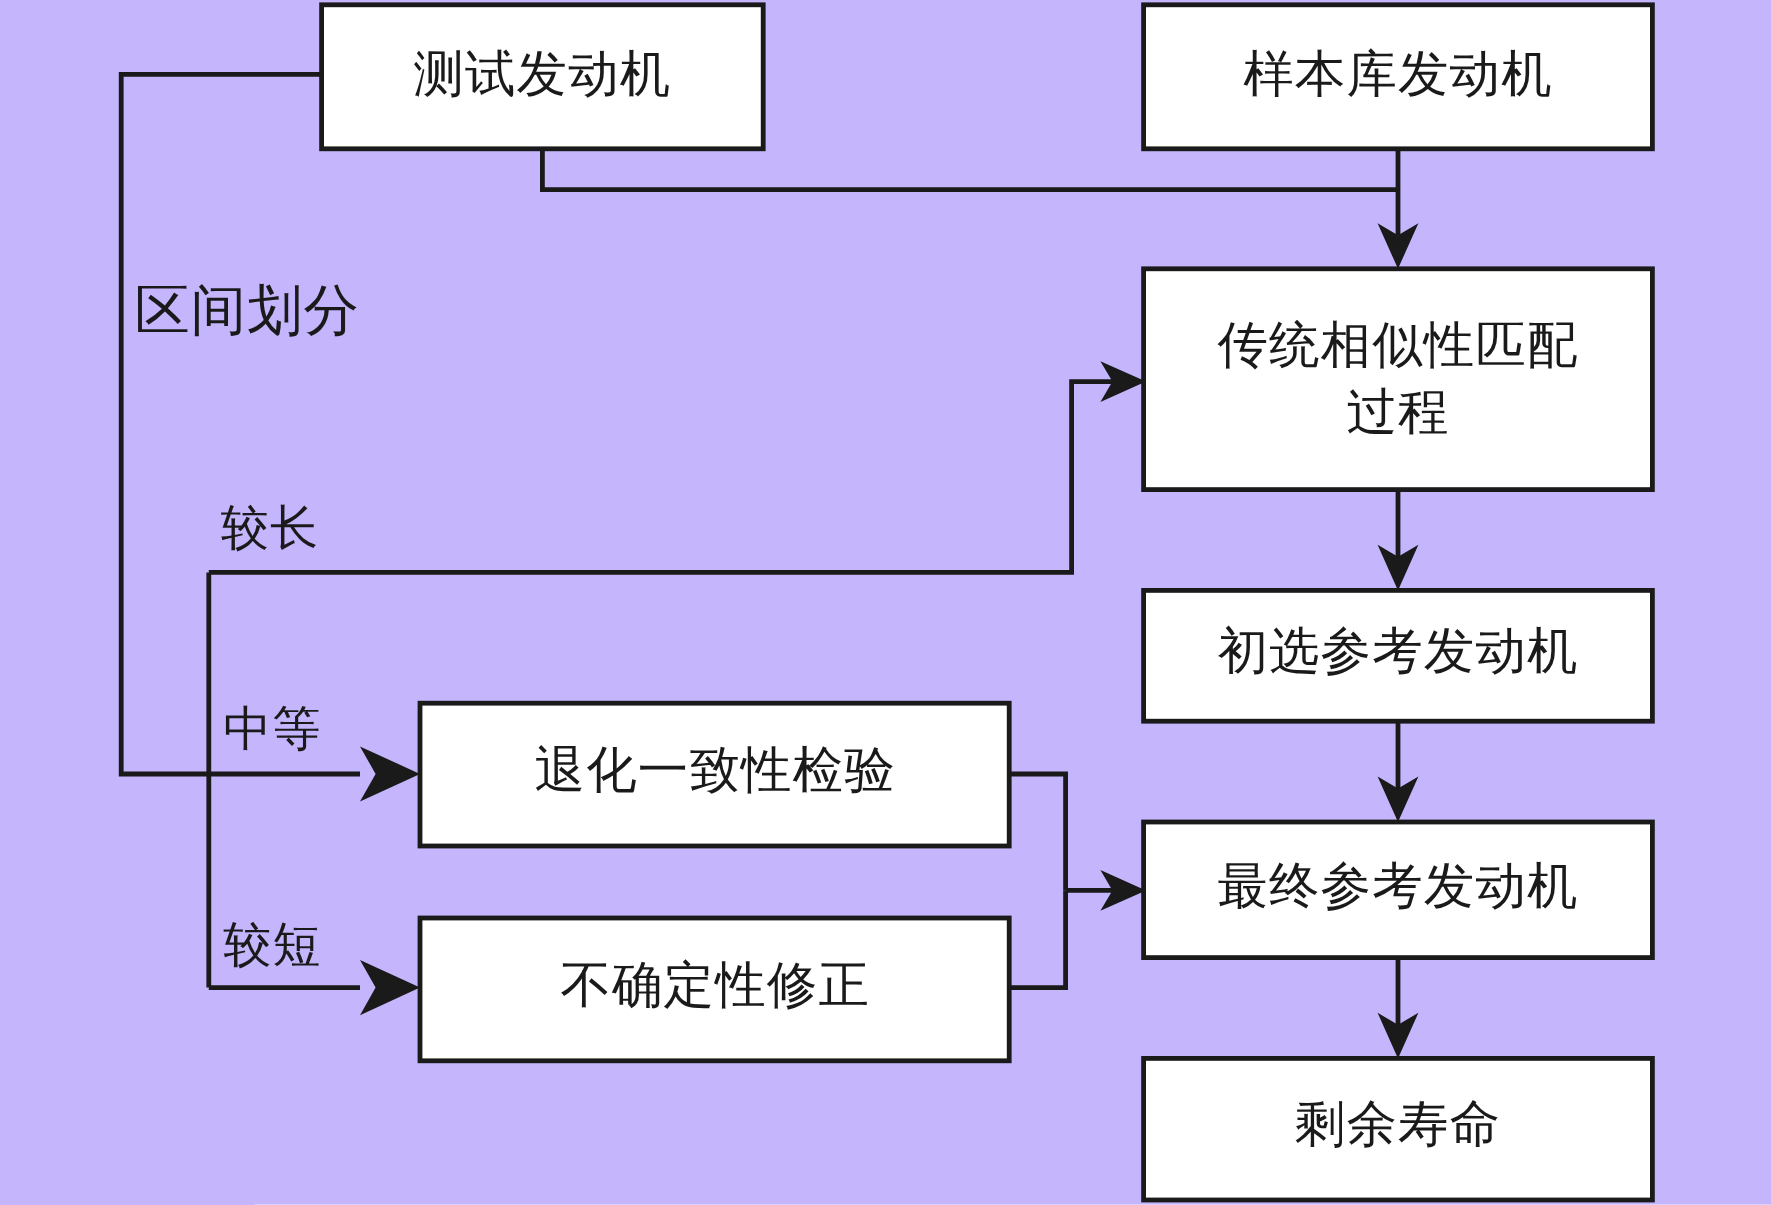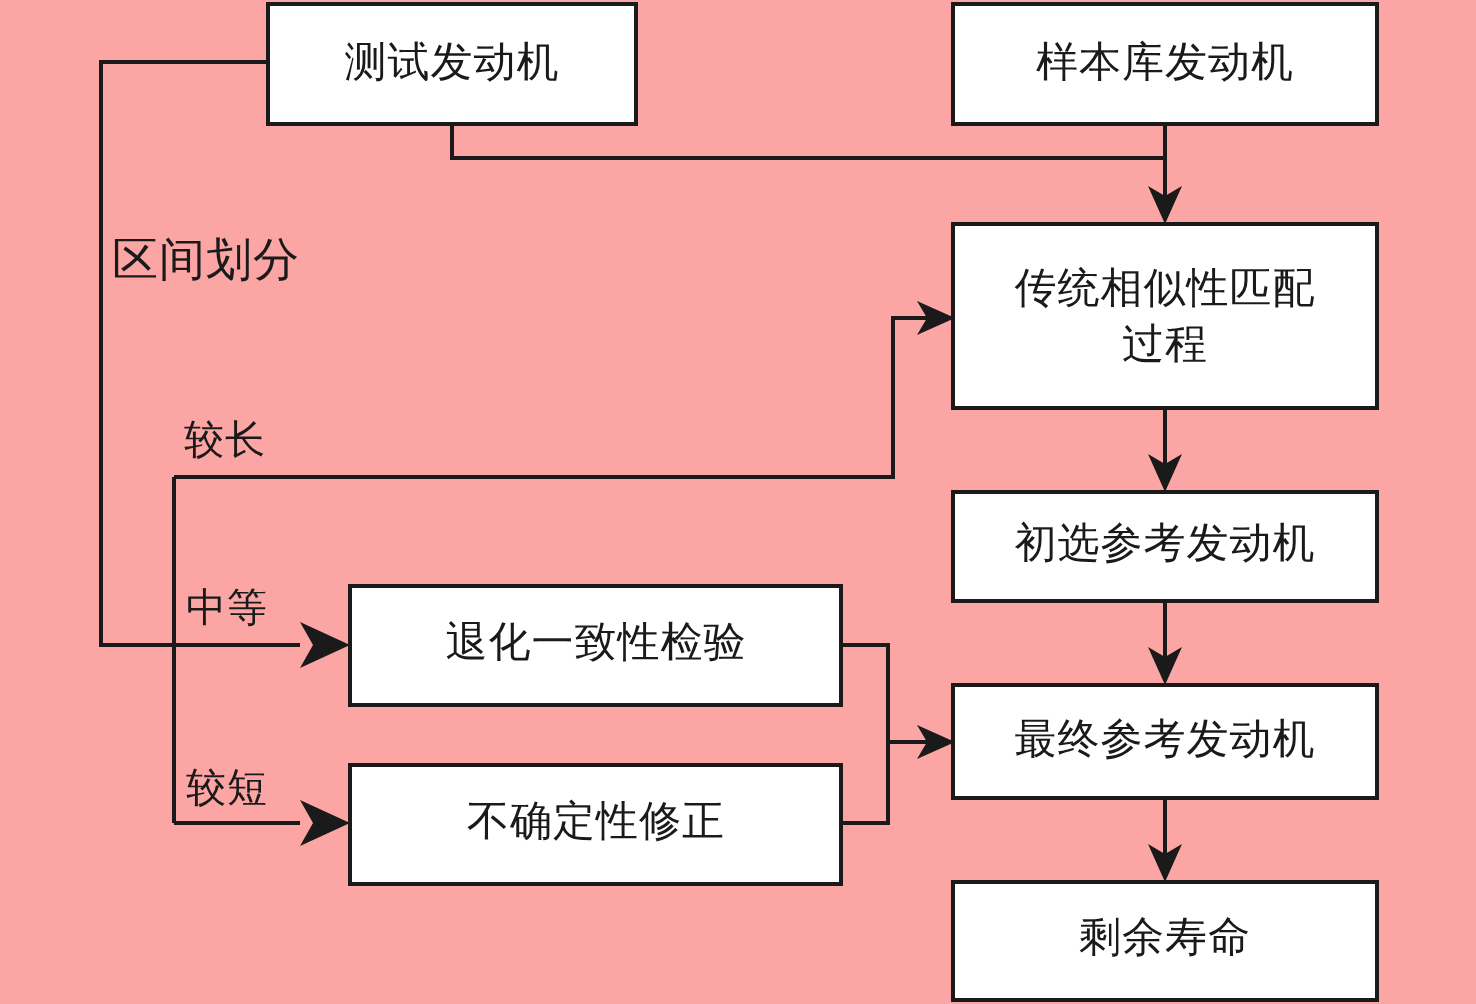--- a/index.html
+++ b/index.html
@@ -7,21 +7,21 @@
     padding: 0;
     background: #ffffff;
   }
   body {
     font-family: "Liberation Serif", "DejaVu Serif", serif;
   }
   #diagram-root {
     position: relative;
     width: 1476px;
     height: 1004px;
-    background: #fca5a5;
+    background: #c4b5fd;
     overflow: hidden;
   }
   svg#flow-svg {
     position: absolute;
     top: 0;
     left: 0;
     width: 1476px;
     height: 1004px;
     display: block;
   }

